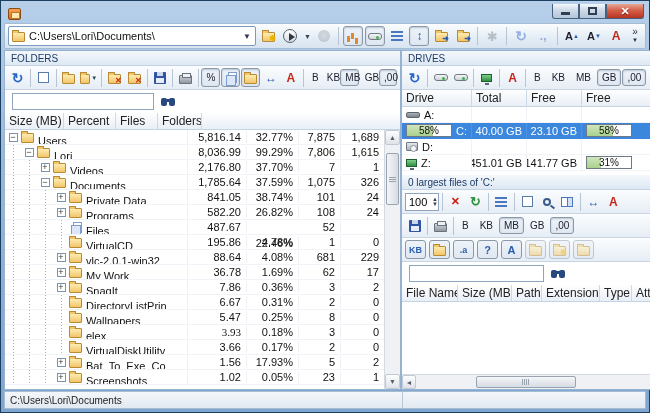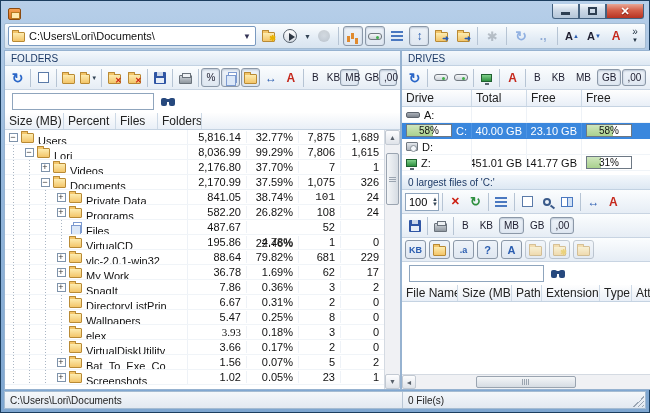--- a/index.html
+++ b/index.html
@@ -346,39 +346,39 @@
             <div class="tree-row">
               <div class="name-cell">
                 <span class="tg"></span>
                 <span class="tg"></span>
                 <span class="togglecell">
                   <span class="tbox">−</span>
                 </span>
                 <span class="g-folder"></span>
                 <span class="tree-label">Documents</span>
               </div>
-              <div class="num-cell" style="width: 59px; flex: 0 0 59px;">2,170.99</div>
+              <div class="num-cell" style="width: 59px; flex: 0 0 59px;">1,785.64</div>
               <div class="num-cell" style="width: 52px; flex: 0 0 52px;">37.59%</div>
               <div class="num-cell" style="width: 42px; flex: 0 0 42px;">1,075</div>
               <div class="num-cell" style="width: 44px; flex: 0 0 44px;">326</div>
             </div>
             <div class="tree-row">
               <div class="name-cell">
                 <span class="tg"></span>
                 <span class="tg"></span>
                 <span class="tg"></span>
                 <span class="togglecell">
                   <span class="tbox">+</span>
                 </span>
                 <span class="g-folder"></span>
                 <span class="tree-label">Private Data</span>
               </div>
               <div class="num-cell" style="width: 59px; flex: 0 0 59px;">841.05</div>
               <div class="num-cell" style="width: 52px; flex: 0 0 52px;">38.74%</div>
-              <div class="num-cell" style="width: 42px; flex: 0 0 42px; font-family: Liberation Mono, monospace;">101</div>
+              <div class="num-cell" style="width: 42px; flex: 0 0 42px;">101</div>
               <div class="num-cell" style="width: 44px; flex: 0 0 44px;">24</div>
             </div>
             <div class="tree-row">
               <div class="name-cell">
                 <span class="tg"></span>
                 <span class="tg"></span>
                 <span class="tg"></span>
                 <span class="togglecell">
                   <span class="tbox">+</span>
                 </span>
@@ -423,21 +423,21 @@
                 <span class="tg"></span>
                 <span class="tg"></span>
                 <span class="tg"></span>
                 <span class="togglecell">
                   <span class="tbox">+</span>
                 </span>
                 <span class="g-folder"></span>
                 <span class="tree-label">vlc-2.0.1-win32</span>
               </div>
               <div class="num-cell" style="width: 59px; flex: 0 0 59px;">88.64</div>
-              <div class="num-cell" style="width: 52px; flex: 0 0 52px;">79.82%</div>
+              <div class="num-cell" style="width: 52px; flex: 0 0 52px;">4.08%</div>
               <div class="num-cell" style="width: 42px; flex: 0 0 42px;">681</div>
               <div class="num-cell" style="width: 44px; flex: 0 0 44px;">229</div>
             </div>
             <div class="tree-row">
               <div class="name-cell">
                 <span class="tg"></span>
                 <span class="tg"></span>
                 <span class="tg"></span>
                 <span class="togglecell">
                   <span class="tbox">+</span>
@@ -527,21 +527,21 @@
                 <span class="tg"></span>
                 <span class="tg"></span>
                 <span class="tg"></span>
                 <span class="togglecell">
                   <span class="tbox">+</span>
                 </span>
                 <span class="g-folder"></span>
                 <span class="tree-label">Bat_To_Exe_Co</span>
               </div>
               <div class="num-cell" style="width: 59px; flex: 0 0 59px;">1.56</div>
-              <div class="num-cell" style="width: 52px; flex: 0 0 52px;">0.07%</div>
+              <div class="num-cell" style="width: 52px; flex: 0 0 52px;">17.93%</div>
               <div class="num-cell" style="width: 42px; flex: 0 0 42px;">5</div>
               <div class="num-cell" style="width: 44px; flex: 0 0 44px;">2</div>
             </div>
             <div class="tree-row">
               <div class="name-cell">
                 <span class="tg"></span>
                 <span class="tg"></span>
                 <span class="tg"></span>
                 <span class="togglecell">
                   <span class="tbox">+</span>
@@ -760,18 +760,14 @@
             <span class="grip"></span>
           </div>
         <div style="flex:1"></div>
 
       </div>
     </div>
   </div>
 
   <div class="statusbar">
     <div class="status-left">C:\Users\Lori\Documents</div>
-    <div class="status-right">
-      <span>0 File(s)</span>
-      <span class="grip-corner"></span>
-    </div>
   </div>
 </div>
 
 </body></html>

